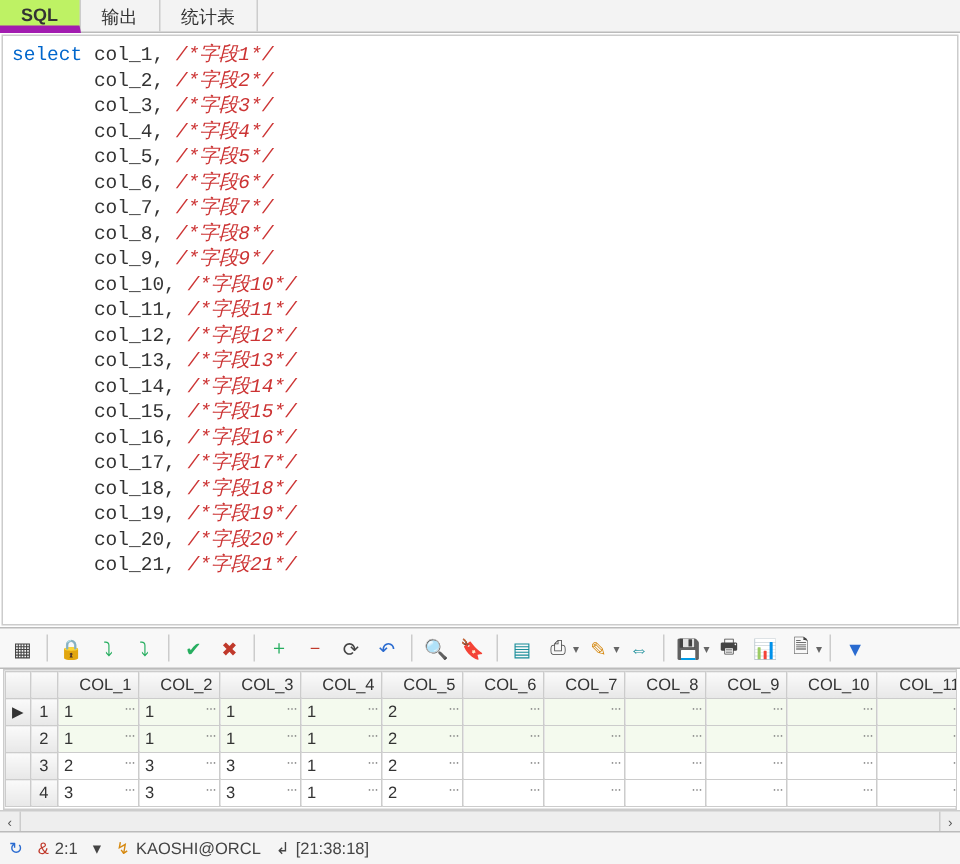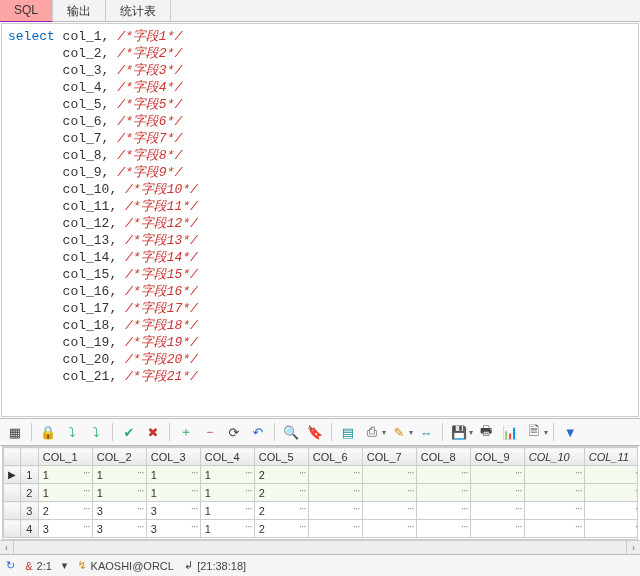--- a/index.html
+++ b/index.html
@@ -1,35 +1,35 @@
 <!DOCTYPE html>
 <html><head>
 <meta charset="utf-8">
 <style>
   * { box-sizing: border-box; margin: 0; padding: 0; }
   body { font-family: "Segoe UI", Arial, sans-serif; font-size: 12px; color: #333; background: #fff; width: 640px; height: 576px; overflow: hidden; display: flex; flex-direction: column; }
   .tabs { display: flex; border-bottom: 1px solid #bbb; background: #f3f3f3; height: 22px; }
   .tab { padding: 3px 14px; border-right: 1px solid #ccc; cursor: pointer; font-size: 12px; }
-  .tab.active { background: #fca5a5; border-bottom: 1px solid #a21caf; margin-bottom: -1px; }
+  .tab.active { background: #bef264; border-bottom: 5px solid #a21caf; margin-bottom: -1px; font-weight: bold; }
   .editor { flex: 0 0 394px; overflow: auto; border: 1px solid #ccc; margin: 1px; padding: 4px 6px; font-family: Consolas, "Courier New", monospace; font-size: 13px; line-height: 17px; white-space: pre; }
   .kw { color: #0066cc; }
   .cm { color: #cc3333; font-style: italic; }
   .toolbar { display: flex; align-items: center; height: 28px; border-top: 1px solid #bbb; border-bottom: 1px solid #bbb; background: #f8f8f8; padding: 0 4px; gap: 2px; }
   .tbtn { width: 22px; height: 22px; display: inline-flex; align-items: center; justify-content: center; cursor: pointer; border-radius: 2px; font-size: 13px; color: #444; }
   .sep { width: 1px; height: 18px; background: #ccc; margin: 0 3px; }
   .dd { font-size: 8px; color: #666; margin-left: -3px; }
   .grid-wrap { flex: 1; overflow: auto; border: 1px solid #ccc; margin: 0 2px; position: relative; }
   table.grid { border-collapse: collapse; font-size: 11px; width: max-content; }
   table.grid th, table.grid td { border: 1px solid #ccc; padding: 2px 4px; height: 18px; background: #fff; text-align: left; position: relative; }
-  table.grid th { background: linear-gradient(#fafafa,#e8e8e8); font-weight: normal; color: #333; }
+  table.grid th { background: linear-gradient(#fafafa,#e8e8e8); font-weight: normal; color: #333; text-align: right; }
   .rowhead { width: 18px; text-align: center !important; background: linear-gradient(#fafafa,#e8e8e8) !important; }
   .corner { width: 12px; background: linear-gradient(#fafafa,#e8e8e8) !important; }
   .ptr { width: 12px; background: linear-gradient(#fafafa,#e8e8e8) !important; text-align:center !important; font-size:10px; }
   .colcell { width: 54px; min-width: 54px; }
-  .colcell-w { width: 60px; min-width: 60px; font-style: italic; }
+  .colcell-w { width: 60px; min-width: 60px; }
   .cellval { display:inline-block; }
   .dots { position: absolute; right: 2px; top: 1px; color: #888; font-size: 10px; letter-spacing: -1px; }
   .evenband td.colcell, .evenband td.colcell-w { background: #f4faee; }
   .hscroll { height: 14px; background: #eee; border-top:1px solid #ccc; display:flex; align-items:center; }
   .hscroll .arrow { width:14px; height:14px; display:flex; align-items:center; justify-content:center; font-size:9px; color:#555; border-right:1px solid #ccc; }
   .hscroll .arrow.r { border-right:none; border-left:1px solid #ccc; margin-left:auto; }
   .status { display:flex; align-items:center; height: 22px; border-top:1px solid #bbb; background:#f5f5f5; padding: 0 6px; font-size: 11px; color:#444; gap:10px; }
   .status .chip { display:flex; align-items:center; gap:4px; }
   .red { color:#c0392b; }
   .blue { color:#2a6bd0; }

